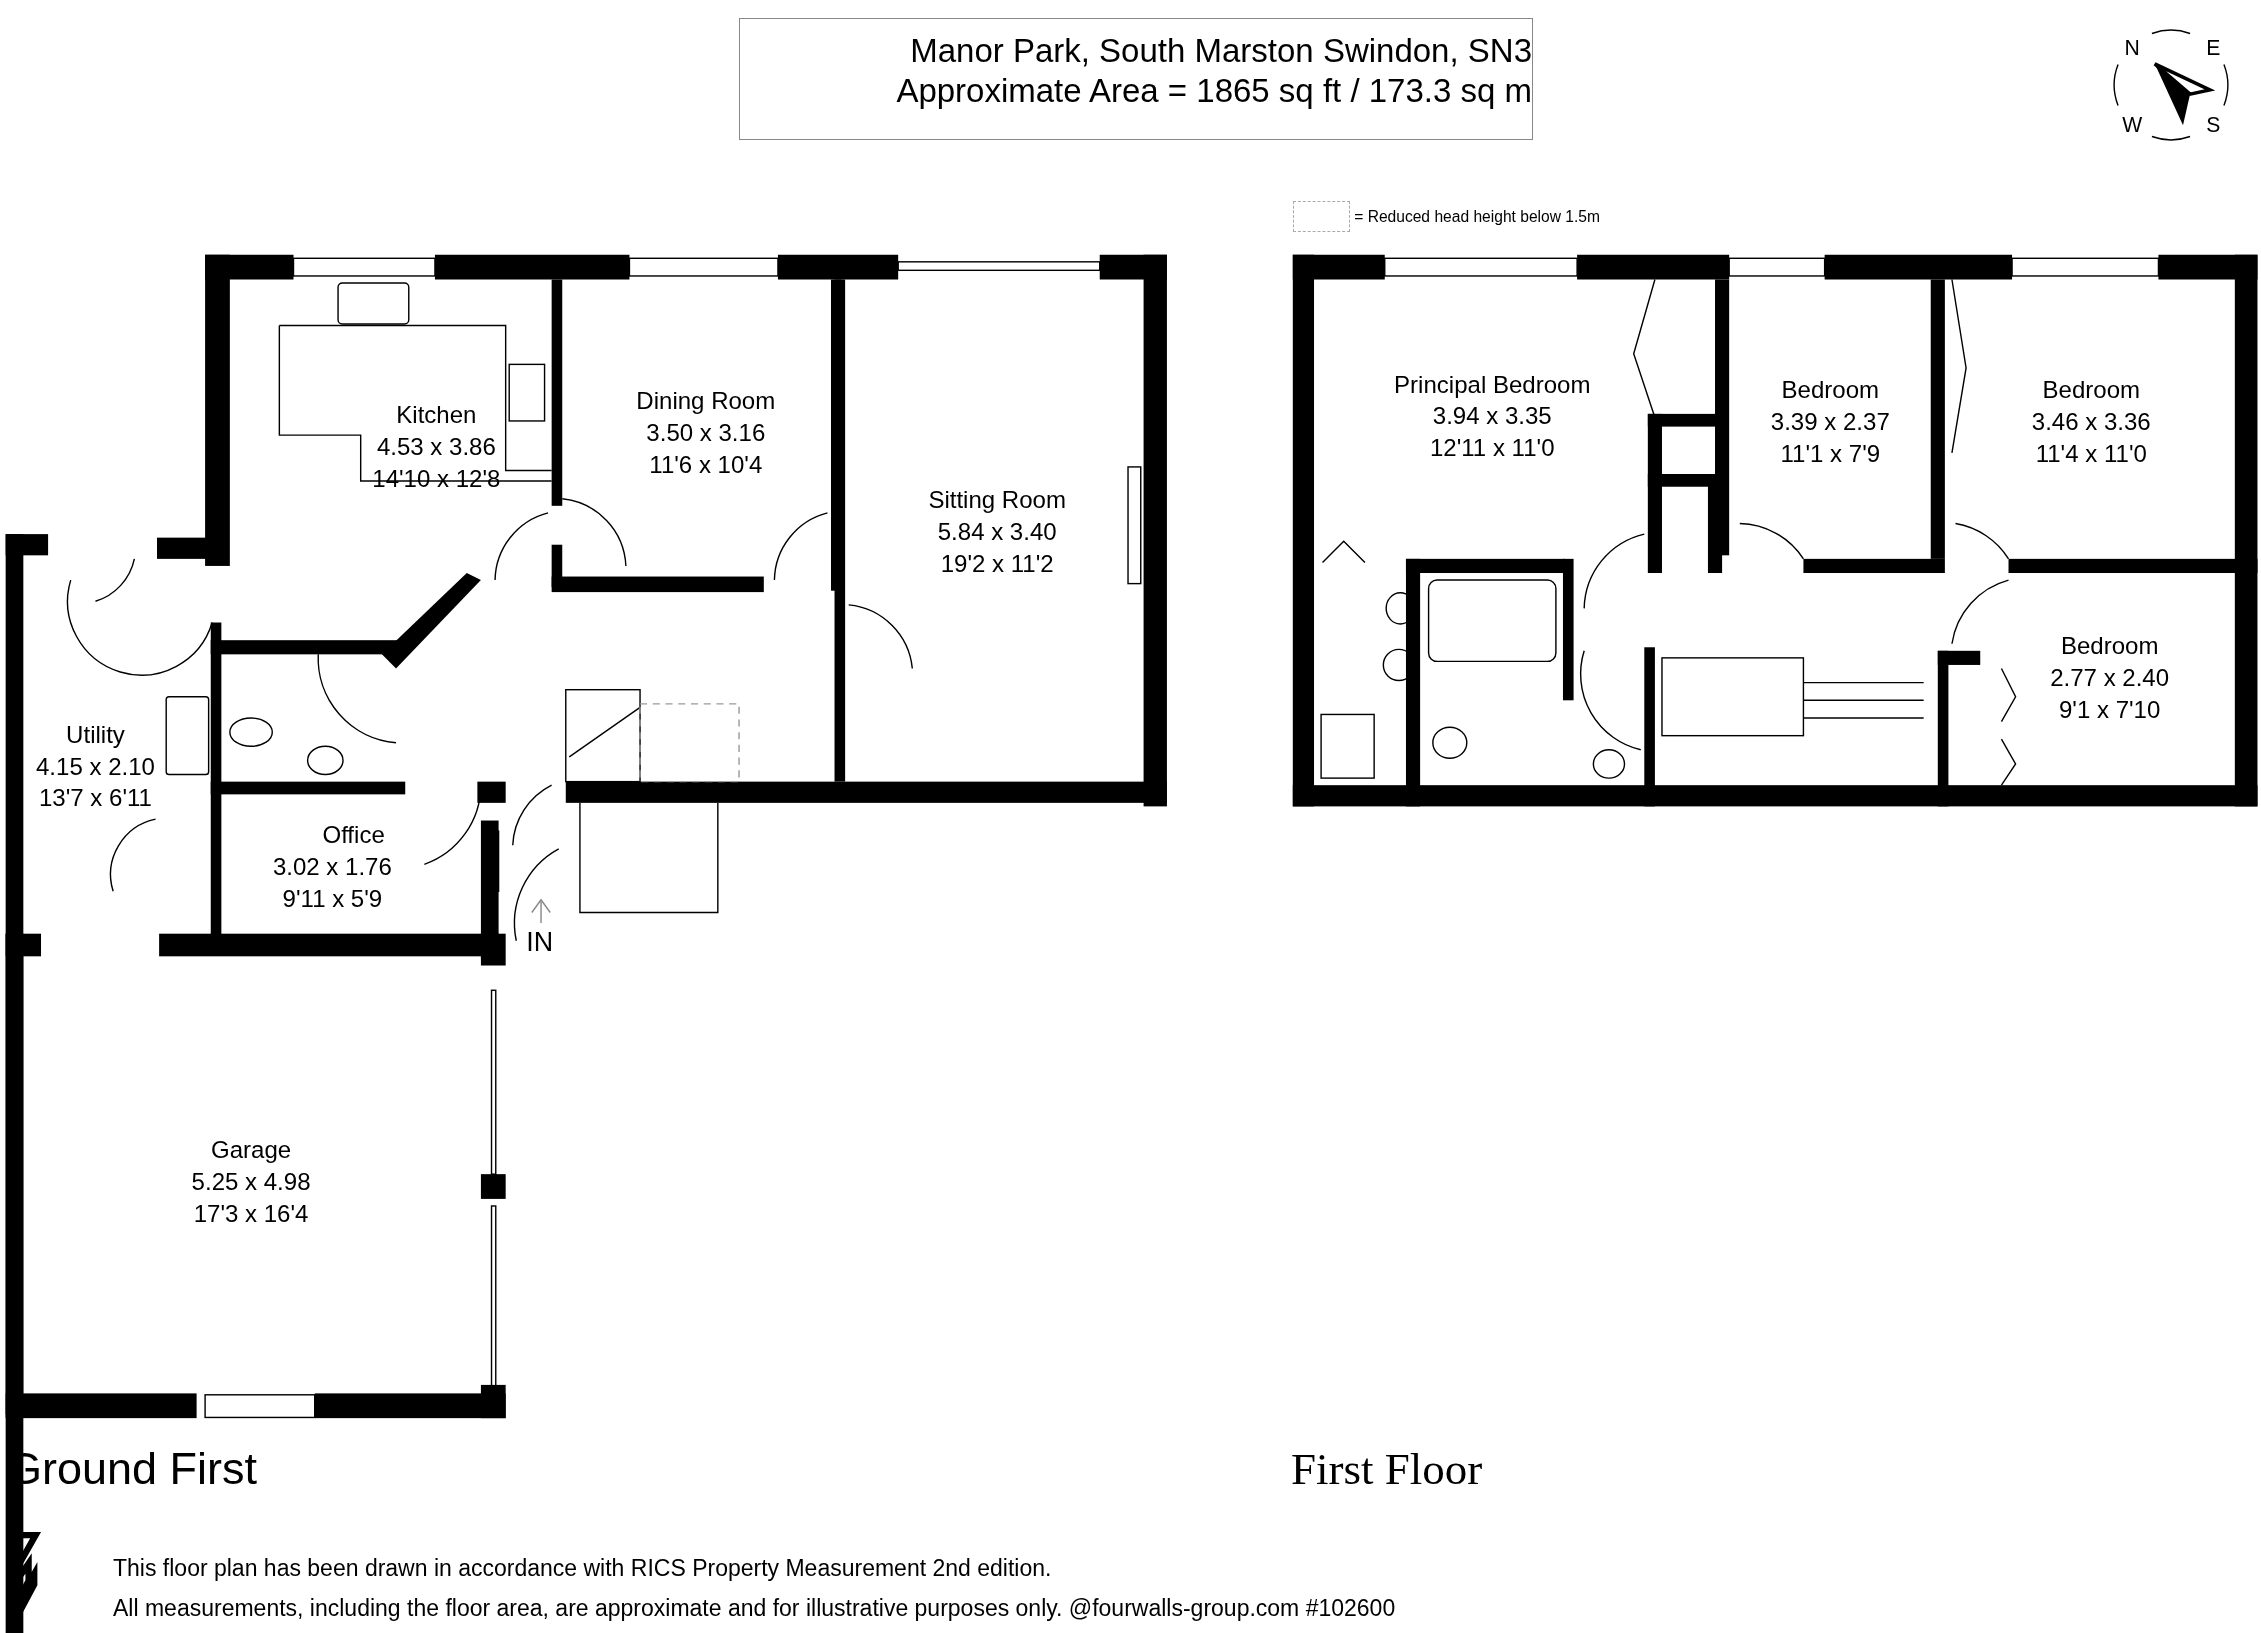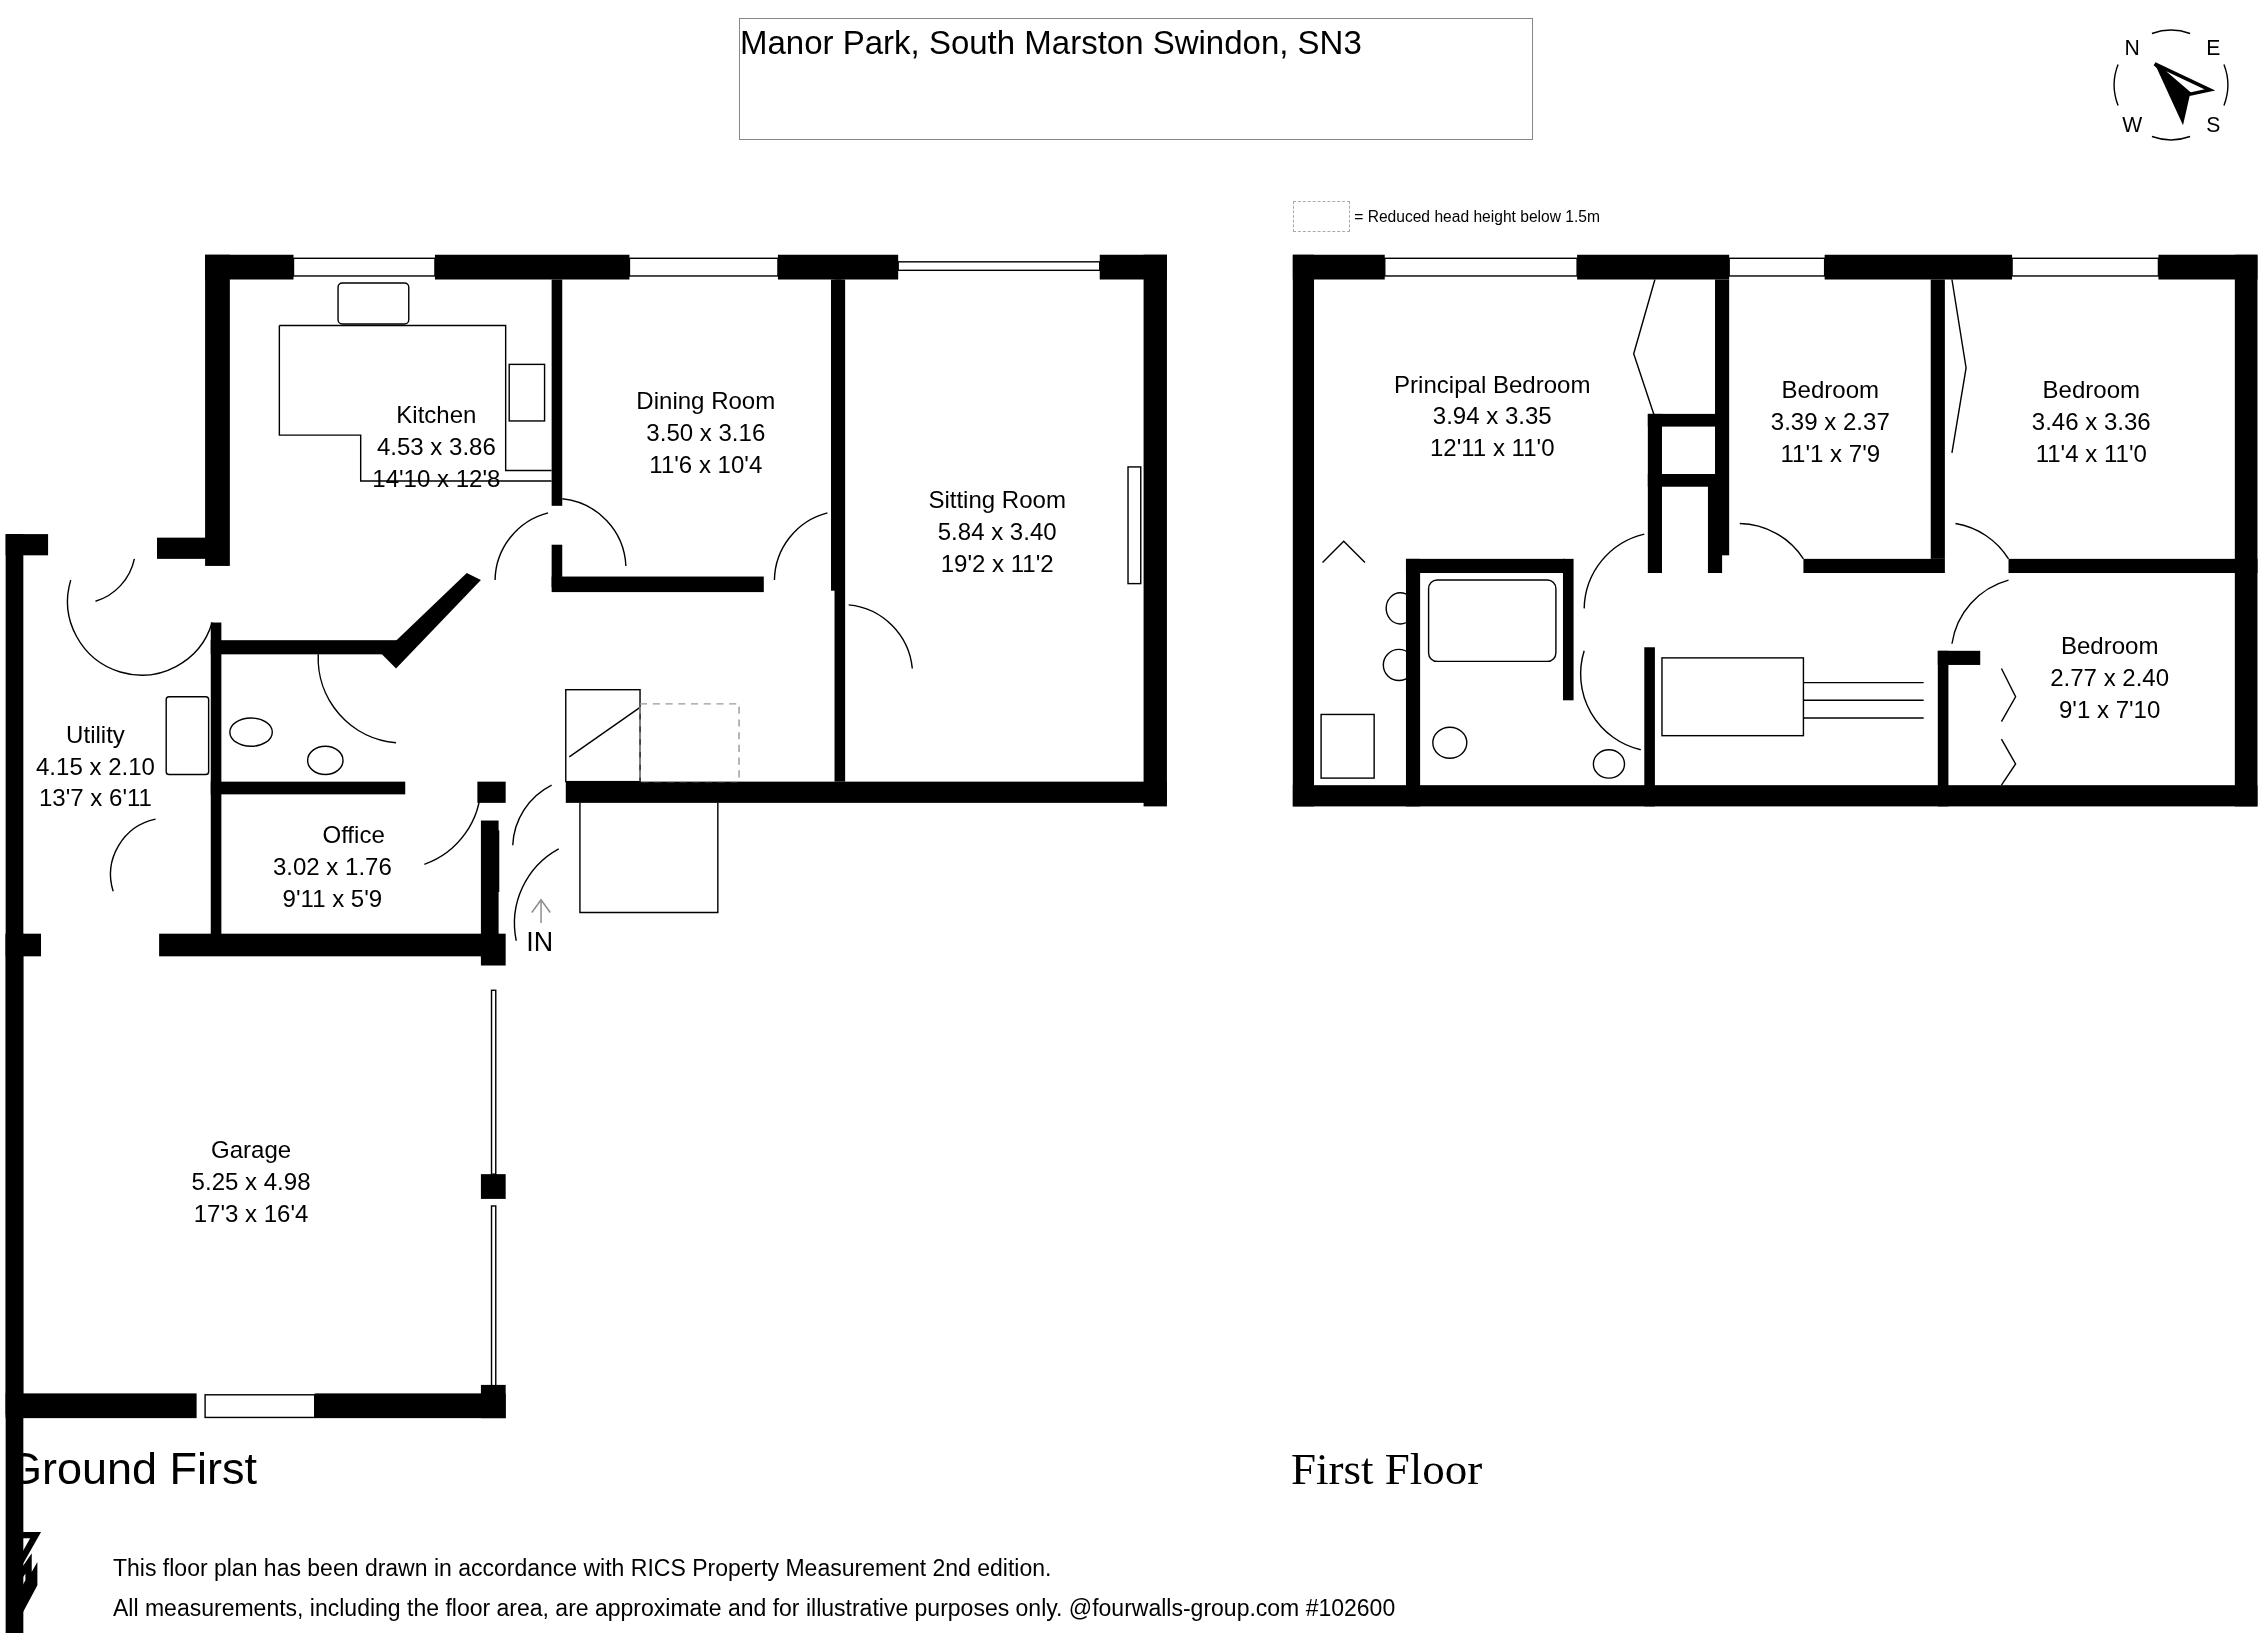--- a/index.html
+++ b/index.html
@@ -1,32 +1,33 @@
 <!DOCTYPE html>
 <html style="font-size:11.3px"><head>
 <meta charset="utf-8">
 <style>
   html,body{margin:0;padding:0;background:#fff;}
   body{width:2261px;height:1634px;position:relative;overflow:hidden;font-family:"Liberation Sans",sans-serif;color:#000;}
-  .title-box{position:absolute;left:739px;top:17.7px;width:794px;height:122px;border:1.4px solid #888;box-sizing:border-box;text-align:left;font-size:33px;line-height:40px;padding-top:4px;}
+  .title-box{position:absolute;left:739px;top:17.7px;width:794px;height:122px;border:1.4px solid #888;box-sizing:border-box;text-align:right;font-size:33px;line-height:40px;padding-top:12px;}
   .title-box div{white-space:nowrap;}
   .compass{position:absolute;left:2111px;top:25px;width:120px;height:120px;}
   .legend{position:absolute;left:1293px;top:199px;height:35px;display:flex;align-items:center;font-size:15.6px;}
   .legend .dash{width:57px;height:31px;border:1.4px dashed #aaa;box-sizing:border-box;margin-right:4.2px;}
   svg.plan{position:absolute;left:0;top:0;}
   .rl{font-size:34px;text-anchor:middle;font-family:"Liberation Sans",sans-serif;}
   .floor-label{position:absolute;font-size:45px;}
   .footer{position:absolute;left:113px;font-size:23px;white-space:nowrap;}
   .logo{position:absolute;left:5.7px;top:1528px;width:67px;height:106px;}
 </style>
 </head>
 <body>
 
 <div class="title-box">
   <div>Manor Park, South Marston Swindon, SN3</div>
+  <div>Approximate Area = 1865 sq ft / 173.3 sq m</div>
 </div>
 
 <svg class="compass" viewBox="0 0 170 170">
   <path d="M58 12 A80 80 0 0 1 112 12" fill="none" stroke="#000" stroke-width="2"></path>
   <path d="M160 56 A80 80 0 0 1 160 114" fill="none" stroke="#000" stroke-width="2"></path>
   <path d="M112 158 A80 80 0 0 1 58 158" fill="none" stroke="#000" stroke-width="2"></path>
   <path d="M10 114 A80 80 0 0 1 10 56" fill="none" stroke="#000" stroke-width="2"></path>
   <text x="30" y="43" font-size="30" text-anchor="middle">N</text>
   <text x="145" y="43" font-size="30" text-anchor="middle">E</text>
   <text x="30" y="152" font-size="30" text-anchor="middle">W</text>

